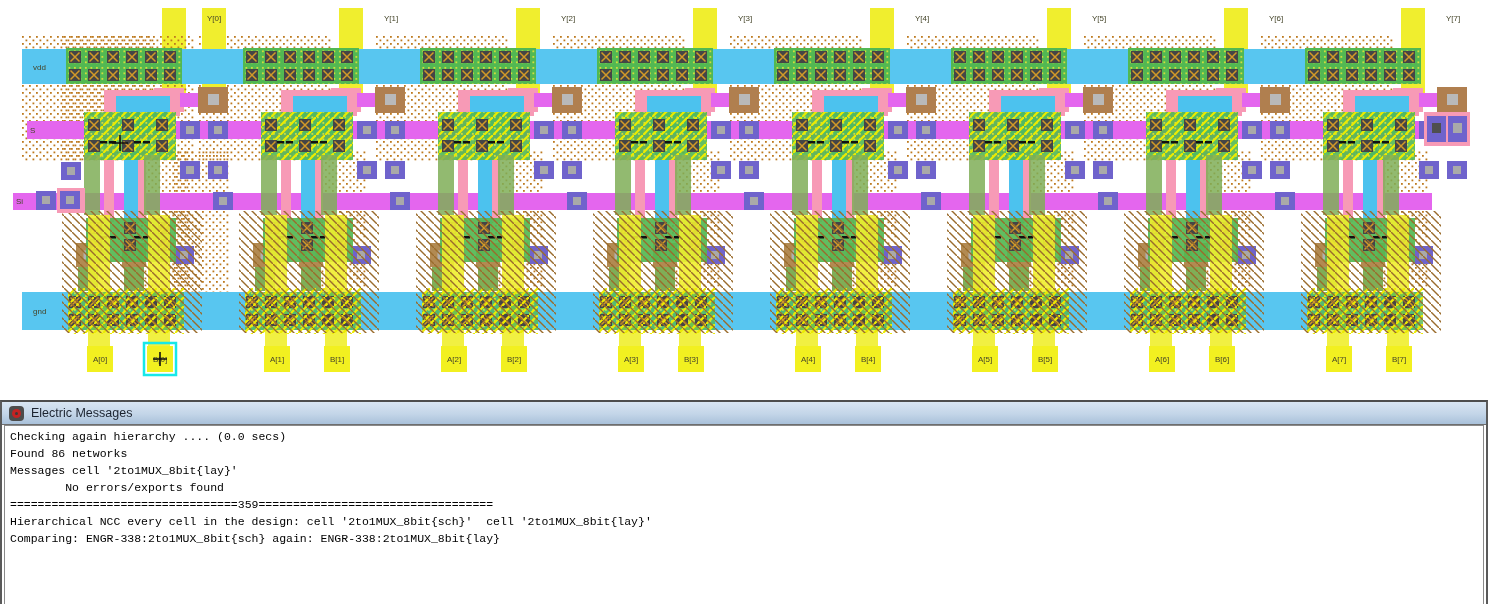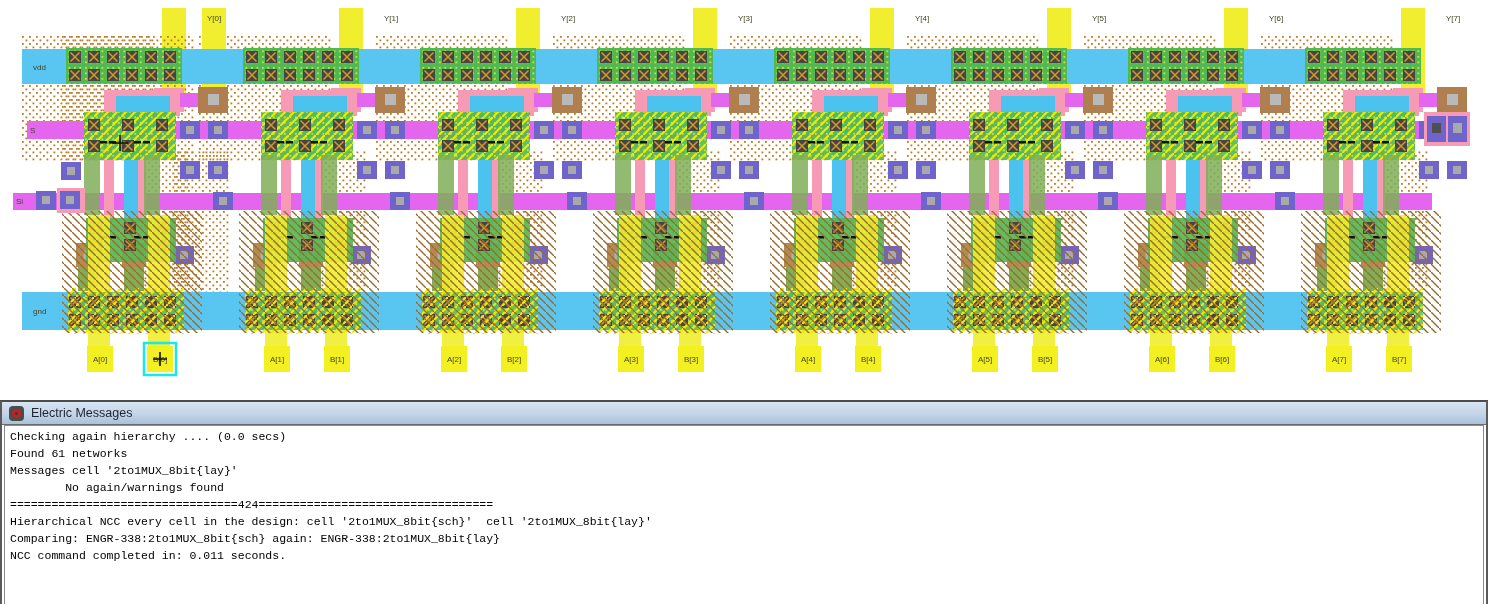--- a/index.html
+++ b/index.html
@@ -273,22 +273,21 @@
 </svg>
 </div>
 
 <div id="msg-window">
   <div id="msg-titlebar">
     <span class="elogo"></span>
     <span id="msg-title">Electric Messages</span>
   </div>
   <div id="console">
     <div class="cline">Checking again hierarchy .... (0.0 secs)</div>
-    <div class="cline">Found 61 networks</div>
+    <div class="cline">Found 86 networks</div>
     <div class="cline">Messages cell '2to1MUX_8bit{lay}'</div>
-    <div class="cline">        No again/warnings found</div>
-    <div class="cline">=================================424==================================</div>
+    <div class="cline">        No errors/exports found</div>
+    <div class="cline">=================================359==================================</div>
     <div class="cline">Hierarchical NCC every cell in the design: cell '2to1MUX_8bit{sch}'  cell '2to1MUX_8bit{lay}'</div>
     <div class="cline">Comparing: ENGR-338:2to1MUX_8bit{sch} again: ENGR-338:2to1MUX_8bit{lay}</div>
-    <div class="cline">NCC command completed in: 0.011 seconds.</div>
     <div id="caret"></div>
   </div>
 </div>
 
 </body></html>

